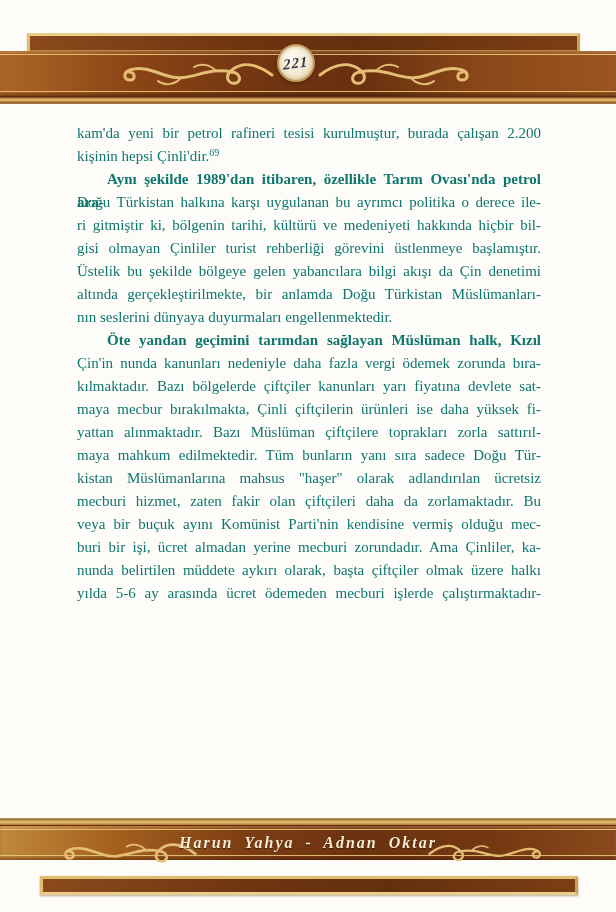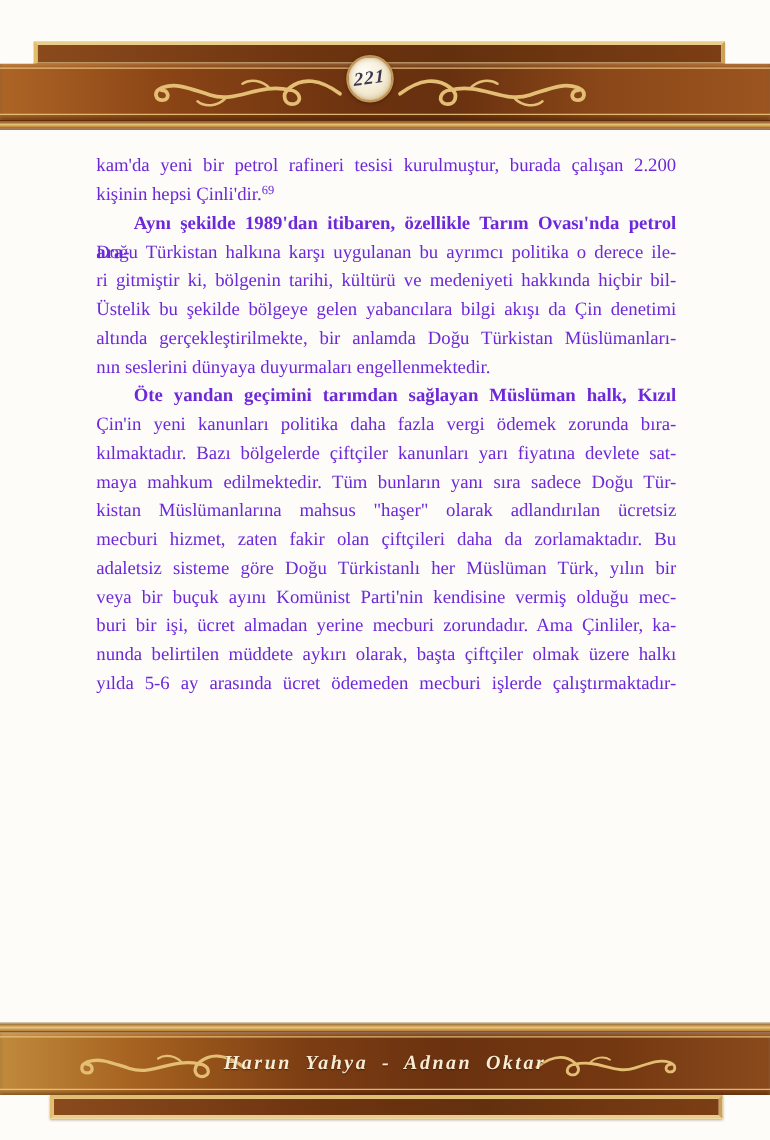--- a/index.html
+++ b/index.html
@@ -62,21 +62,21 @@
     letter-spacing: 1px;
   }
 
   .flourish { position: absolute; z-index: 2; }
   .flourish svg { display: block; }
   .flip { transform: scaleX(-1); }
 
   
   .text-block {
     position: absolute; left: 77px; top: 122px; width: 464px;
-    color: #6d28d9;
+    color: #0f766e;
     font-size: 15px;
   }
   .line {
     height: 23px; line-height: 23px;
     text-align: justify;
     white-space: normal;
   }
   .line.j { text-align-last: justify; -moz-text-align-last: justify; }
   .line.ind { text-indent: 30px; font-weight: bold; }
   .line sup {
@@ -87,21 +87,21 @@
   .footer-band { position: absolute; left: 0; top: 818px; width: 616px; height: 80px; }
 
   .footer-overstripe {
     position: absolute; left: 0; top: 0; width: 616px; height: 8px;
     background: linear-gradient(180deg, #9a6a30, #e7c379 50%, #b1762f);
     border-top: 1px solid #a98a55;
     border-bottom: 1px solid #5f2d0d;
     box-sizing: border-box;
   }
   .footer-main {
-    position: absolute; left: 0; top: 8px; width: 616px; height: 50px;
+    position: absolute; left: 0; top: 8px; width: 616px; height: 34px;
     background: linear-gradient(90deg, #c08a3c 0%, #a5611f 18%, #7c3d13 40%, #6b3210 58%, #743811 80%, #8a4a1c 100%);
     box-shadow: inset 0 2px 3px rgba(255,220,160,.3), inset 0 -2px 3px rgba(40,15,0,.4);
     display: flex; align-items: center; justify-content: center;
   }
   .footer-author {
     position: relative; z-index: 3;
     color: #f8ecd2;
     font-weight: bold; font-style: italic;
     font-size: 16px;
     letter-spacing: 2px; word-spacing: 5px;
@@ -153,30 +153,32 @@
       <span class="num">221</span>
     </div>
   </div>
 
   <div class="text-block">
       <div class="line j"><span>kam'da yeni bir petrol rafineri tesisi kurulmuştur, burada çalışan 2.200</span></div>
       <div class="line"><span>kişinin hepsi Çinli'dir.</span><sup>69</sup></div>
       <div class="line j ind"><span>Aynı şekilde 1989'dan itibaren, özellikle Tarım Ovası'nda petrol ara-</span></div>
       <div class="line j"><span>Doğu Türkistan halkına karşı uygulanan bu ayrımcı politika o derece ile-</span></div>
       <div class="line j"><span>ri gitmiştir ki, bölgenin tarihi, kültürü ve medeniyeti hakkında hiçbir bil-</span></div>
+      <div class="line j"><span>gisi olmayan Çinliler turist rehberliği görevini üstlenmeye başlamıştır.</span></div>
       <div class="line j"><span>Üstelik bu şekilde bölgeye gelen yabancılara bilgi akışı da Çin denetimi</span></div>
       <div class="line j"><span>altında gerçekleştirilmekte, bir anlamda Doğu Türkistan Müslümanları-</span></div>
       <div class="line"><span>nın seslerini dünyaya duyurmaları engellenmektedir.</span></div>
       <div class="line j ind"><span>Öte yandan geçimini tarımdan sağlayan Müslüman halk, Kızıl</span></div>
-      <div class="line j"><span>Çin'in yeni kanunları politika daha fazla vergi ödemek zorunda bıra-</span></div>
+      <div class="line j"><span>Çin'in nunda kanunları nedeniyle daha fazla vergi ödemek zorunda bıra-</span></div>
       <div class="line j"><span>kılmaktadır. Bazı bölgelerde çiftçiler kanunları yarı fiyatına devlete sat-</span></div>
+      <div class="line j"><span>maya mecbur bırakılmakta, Çinli çiftçilerin ürünleri ise daha yüksek fi-</span></div>
+      <div class="line j"><span>yattan alınmaktadır. Bazı Müslüman çiftçilere toprakları zorla sattırıl-</span></div>
       <div class="line j"><span>maya mahkum edilmektedir. Tüm bunların yanı sıra sadece Doğu Tür-</span></div>
       <div class="line j"><span>kistan Müslümanlarına mahsus "haşer" olarak adlandırılan ücretsiz</span></div>
       <div class="line j"><span>mecburi hizmet, zaten fakir olan çiftçileri daha da zorlamaktadır. Bu</span></div>
-      <div class="line j"><span>adaletsiz sisteme göre Doğu Türkistanlı her Müslüman Türk, yılın bir</span></div>
       <div class="line j"><span>veya bir buçuk ayını Komünist Parti'nin kendisine vermiş olduğu mec-</span></div>
       <div class="line j"><span>buri bir işi, ücret almadan yerine mecburi zorundadır. Ama Çinliler, ka-</span></div>
       <div class="line j"><span>nunda belirtilen müddete aykırı olarak, başta çiftçiler olmak üzere halkı</span></div>
       <div class="line j"><span>yılda 5-6 ay arasında ücret ödemeden mecburi işlerde çalıştırmaktadır-</span></div>
     </div>
 
   <div class="footer-band">
     <div class="footer-overstripe"></div>
     <div class="footer-main">
       <div class="gold-lines"></div>

